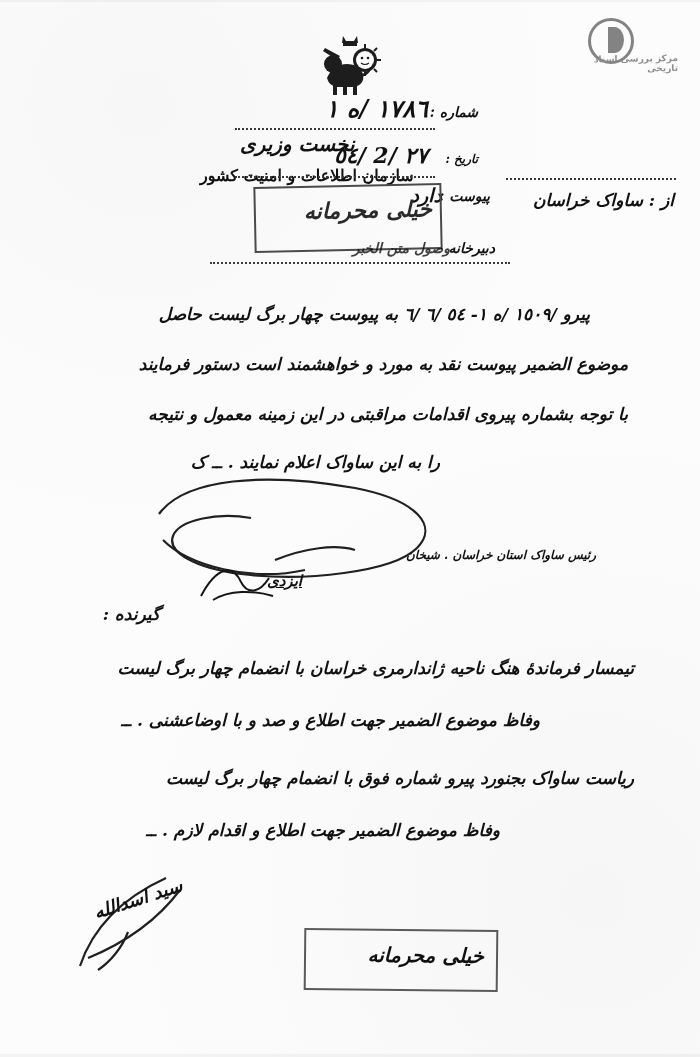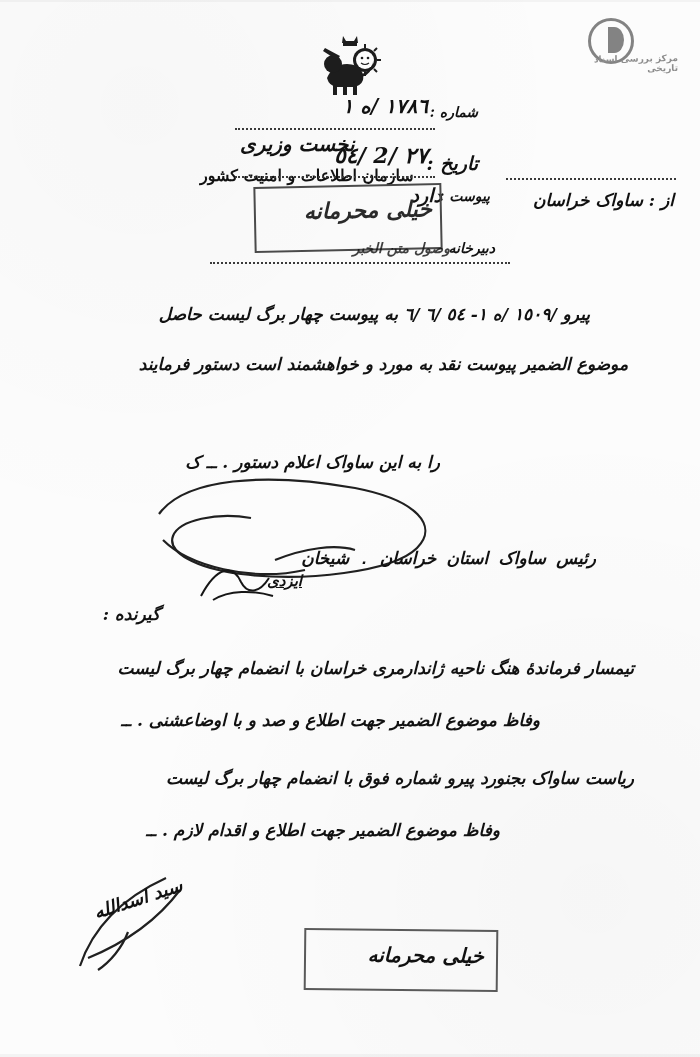--- a/index.html
+++ b/index.html
@@ -71,21 +71,21 @@
     position:absolute;bottom:66px;right:202px;width:190px;height:58px;
     border:2px solid #5a5a5a;transform:rotate(0.6deg);
   }
   .stamp2-txt{position:absolute;top:12px;right:12px;font-size:20px;}
 
   
   .rule{position:absolute;border-bottom:2px dotted #3a3a3a;height:0;}
 
   
   .body-l{position:absolute;font-size:17px;}
-  .sig-line{position:absolute;font-size:17px;font-family:Liberation Mono, monospace;}
+  .sig-line{position:absolute;font-size:12px;}
 
   
   .scribble1{position:absolute;top:470px;right:255px;width:290px;height:130px;opacity:.95;}
   .scribble2{position:absolute;top:870px;left:70px;width:150px;height:110px;opacity:.95;}
   .scribble3{position:absolute;top:556px;right:415px;width:90px;height:50px;}
 
   
   .streak{position:absolute;background:rgba(0,0,0,.035);}
 </style>
 </head>
@@ -132,45 +132,46 @@
       </g>
     </svg>
   </div>
 
   <div class="hdr">
     <div class="ink nokhost">نخست وزیری</div>
     <div class="org ink">سازمان اطلاعات و امنیت کشور</div>
   </div>
 
   <div class="ink" style="position:absolute;top:104px;right:222px;font-size:14px;margin-left:20px;">شماره :</div>
-  <div class="ink" style="position:absolute;top:94px;right:272px;font-size:20px;">١٧٨٦ /ه ١</div>
+  <div class="ink" style="position:absolute;top:94px;right:272px;font-size:24px;">١٧٨٦ /ه ١</div>
   <div class="rule" style="top:128px;right:265px;width:200px;"></div>
 
-  <div class="ink" style="position:absolute;top:152px;right:222px;font-size:19px;">تاریخ :</div>
+  <div class="ink" style="position:absolute;top:152px;right:222px;font-size:12px;">تاریخ :</div>
   <div class="ink" style="position:absolute;top:142px;right:272px;font-size:22px;">٢٧ /2 /٥٤</div>
   <div class="rule" style="top:176px;right:265px;width:200px;"></div>
 
   <div class="ink" style="position:absolute;top:188px;right:210px;font-size:14px;">پیوست :</div>
   <div class="ink" style="position:absolute;top:184px;right:258px;font-size:19px;">دارد</div>
 
   <div class="ink" style="position:absolute;top:190px;right:26px;font-size:17px;text-align:center;">از : ساواک خراسان</div>
   <div class="rule" style="top:178px;right:24px;width:170px;"></div>
 
   <div class="stamp">
     <div class="ink stamp-txt">خیلی محرمانه</div>
   </div>
 
   <div class="ink" style="position:absolute;top:240px;right:205px;font-size:14px;">دبیرخانه</div>
   <div class="ink" style="position:absolute;top:240px;right:250px;font-size:14px;opacity:.8;">وصول متن الخبر</div>
   <div class="rule" style="top:262px;right:190px;width:300px;"></div>
 
   <div class="ink body-l" style="top:304px;right:110px;font-size:17px;margin-left:40px;">پیرو /١٥٠٩ /ه ١- ٥٤ /٦ /٦ به پیوست چهار برگ لیست حاصل</div>
 
   <div class="ink body-l" style="top:354px;right:72px;">موضوع الضمیر پیوست نقد به مورد و خواهشمند است دستور فرمایند</div>
-  <div class="ink body-l" style="top:452px;right:260px;">را به این ساواک اعلام دستور . ــ ک</div>
+  <div class="ink body-l" style="top:404px;right:72px;">با توجه بشماره پیروی اقدامات مراقبتی در این زمینه معمول و نتیجه</div>
+  <div class="ink body-l" style="top:452px;right:260px;">را به این ساواک اعلام نمایند . ــ ک</div>
 
   <div class="ink sig-line" style="top:548px;right:104px;">رئیس ساواک استان خراسان . شیخان</div>
   <div class="ink" style="position:absolute;top:572px;right:398px;font-size:15px;text-decoration:underline;">ایزدی</div>
 
   <svg class="scribble1" viewBox="0 0 290 130">
     <g fill="none" stroke="#151515" stroke-width="2.2">
       <path d="M4 44 C30 8 110 2 200 18 C262 30 284 56 262 78 C238 102 150 112 86 104 C40 98 12 82 18 66 C24 50 62 42 96 48"></path>
       <path d="M8 70 C34 96 96 112 150 100"></path>
       <path d="M120 90 C150 78 180 74 200 80"></path>
     </g>

